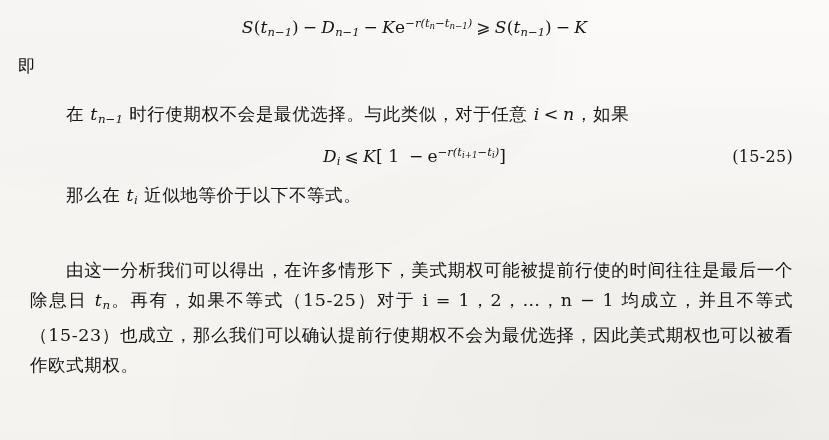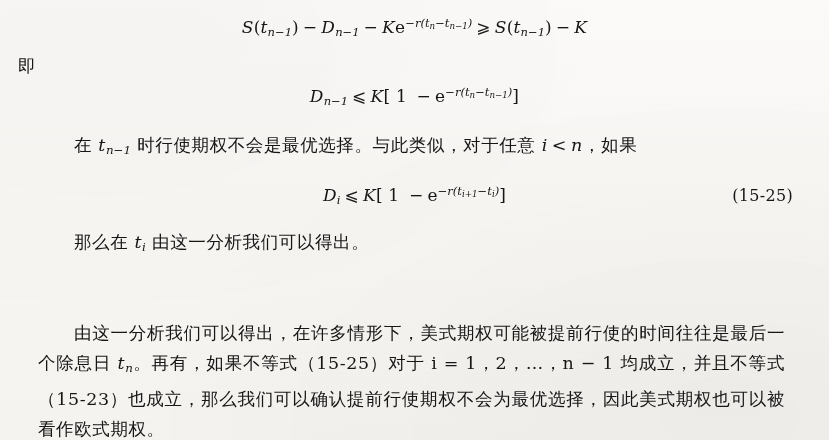--- a/index.html
+++ b/index.html
@@ -59,21 +59,21 @@
     font-size: 16px;
     letter-spacing: 0.3px;
     margin-left: 20px;
   }
 
   
   .para {
     font-size: 17.5px;
     line-height: 30px;
     letter-spacing: 0.6px;
-    margin: 8px;
+    margin: 0;
     padding: 0 36px 0 30px;
     text-align: justify;
     text-justify: inter-ideograph;
     font-family: "DejaVu Serif", "Liberation Serif", serif;
   }
   .para.indent {
     text-indent: 36px;
   }
   .label-left {
     font-size: 17.5px;
@@ -116,40 +116,37 @@
     <div class="eq-line">
       <i class="v">S</i><span class="opn">(</span><i class="v">t</i><span class="sub">n−1</span><span class="opn">)</span><span class="rel">−</span><i class="v">D</i><span class="sub">n−1</span><span class="rel">−</span><i class="v">K</i><span class="opn">e</span><span class="sup">−r(t<span style="font-size:0.75em;vertical-align:-0.25em;">n</span>−t<span style="font-size:0.75em;vertical-align:-0.25em;">n−1</span>)</span><span class="rel">⩾</span><i class="v">S</i><span class="opn">(</span><i class="v">t</i><span class="sub">n−1</span><span class="opn">)</span><span class="rel">−</span><i class="v">K</i>
     </div>
 
     <div class="sp-14"></div>
 
     <div class="label-left">即</div>
 
     <div class="sp-6"></div>
 
-    <div class="eq-line">
-      <i class="v">D</i><span class="sub">n−1</span><span class="rel">⩽</span><i class="v">K</i><span class="opn">[</span><span class="opn">&nbsp;1&nbsp;</span><span class="rel">−</span><span class="opn">e</span><span class="sup">−r(t<span style="font-size:0.75em;vertical-align:-0.25em;">n</span>−t<span style="font-size:0.75em;vertical-align:-0.25em;">n−1</span>)</span><span class="opn">]</span>
-    </div>
 
     <div class="sp-14"></div>
 
     <p class="para indent"><span>在 </span><i class="v">t</i><span class="sub">n−1</span><span> 时行使期权不会是最优选择。与此类似，对于任意 </span><i class="v">i</i><span class="rel">&lt;</span><i class="v">n</i><span>，如果</span></p>
 
     <div class="sp-10"></div>
 
     <div class="eq-wrap">
       <div class="eq-line">
         <i class="v">D</i><span class="sub">i</span><span class="rel">⩽</span><i class="v">K</i><span class="opn">[</span><span class="opn">&nbsp;1&nbsp;</span><span class="rel">−</span><span class="opn">e</span><span class="sup">−r(t<span style="font-size:0.75em;vertical-align:-0.25em;">i+1</span>−t<span style="font-size:0.75em;vertical-align:-0.25em;">i</span>)</span><span class="opn">]</span>
       </div>
       <div class="eq-number">(15-25)</div>
     </div>
 
     <div class="sp-12"></div>
 
-    <p class="para indent"><span>那么在 </span><i class="v">t</i><span class="sub">i</span><span> 由这一分析我们可以得出。</span></p>
+    <p class="para indent"><span>那么在 </span><i class="v">t</i><span class="sub">i</span><span> 近似地等价于以下不等式。</span></p>
 
     <div class="sp-10"></div>
 
 
     <div class="sp-10"></div>
 
 
     <div class="sp-14"></div>
 
 

